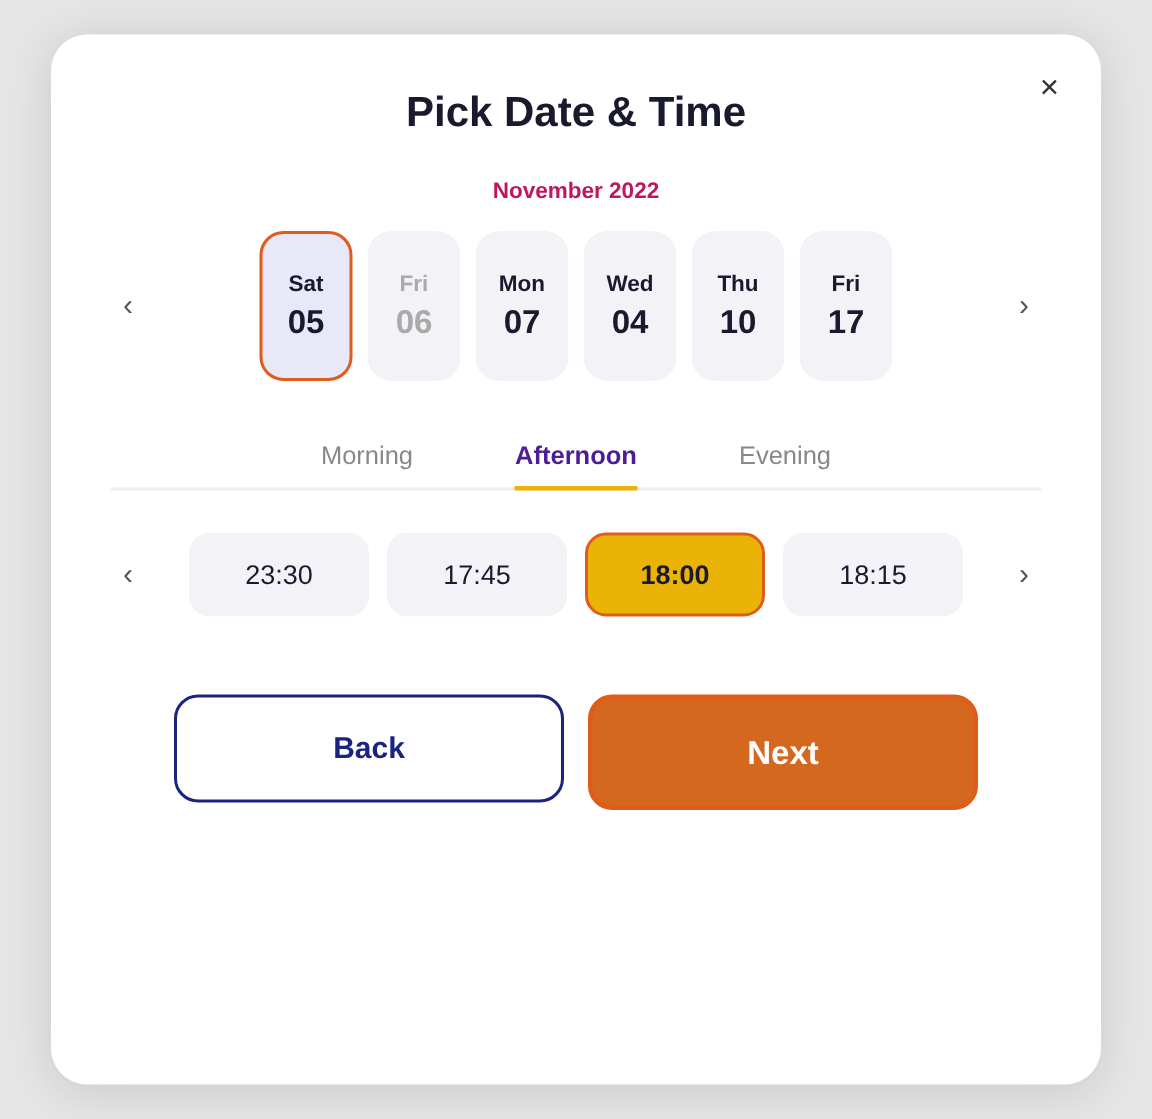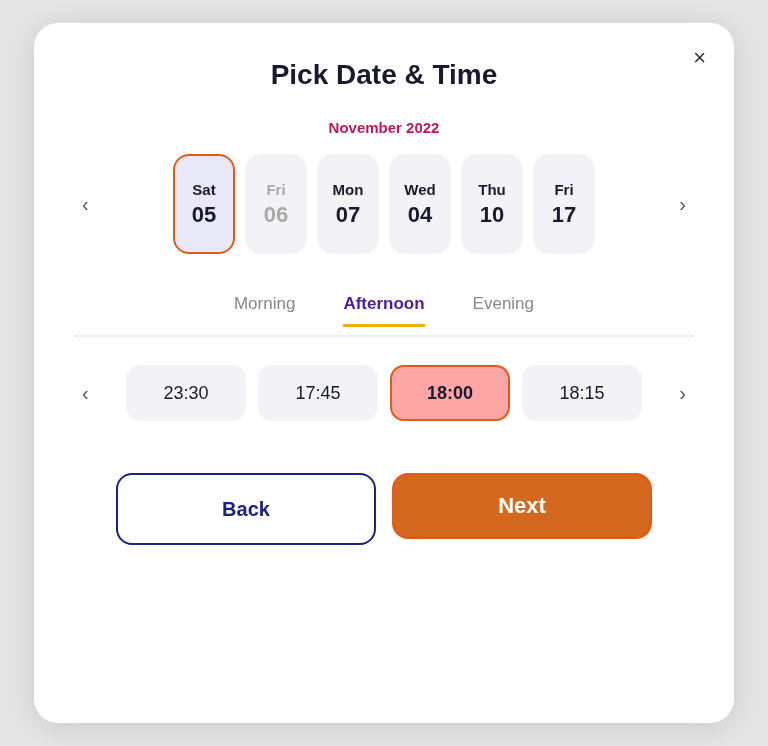--- a/index.html
+++ b/index.html
@@ -109,24 +109,24 @@
 
     .date-num {
       font-size: 22px;
       font-weight: 800;
       color: #1a1a2e;
     }
 
     .time-tabs {
       display: flex;
       justify-content: center;
-      gap: 48px;
+      gap: 68px;
       margin-bottom: 28px;
       border-bottom: 2px solid #eee;
-      padding-bottom: 10px;
+      padding-bottom: 0;
     }
 
     .time-tab {
       font-size: 17px;
       font-weight: 500;
       color: #888;
       cursor: pointer;
       padding-bottom: 10px;
       border-bottom: 3px solid transparent;
       margin-bottom: -2px;
@@ -167,21 +167,21 @@
       border-radius: 14px;
       background: #f2f2f7;
       cursor: pointer;
       border: 2px solid transparent;
       font-size: 18px;
       font-weight: 500;
       color: #1a1a2e;
     }
 
     .time-item.selected {
-      background: #fca5a5;
+      background: #eab308;
       border: 2.5px solid #e05c1a;
       font-weight: 700;
     }
 
     .actions {
       display: flex;
       gap: 16px;
       justify-content: center;
     }
 
@@ -194,21 +194,21 @@
       background: #fff;
       color: #1a237e;
       font-size: 20px;
       font-weight: 700;
       cursor: pointer;
     }
 
     .btn-next {
       flex: 1;
       max-width: 260px;
-      height: 66px;
+      height: 77px;
       border-radius: 16px;
       border: 3px solid #e05c1a;
       background: #d4681e;
       color: #fff;
       font-size: 22px;
       font-weight: 700;
       cursor: pointer;
     }
   </style>
 </head>

